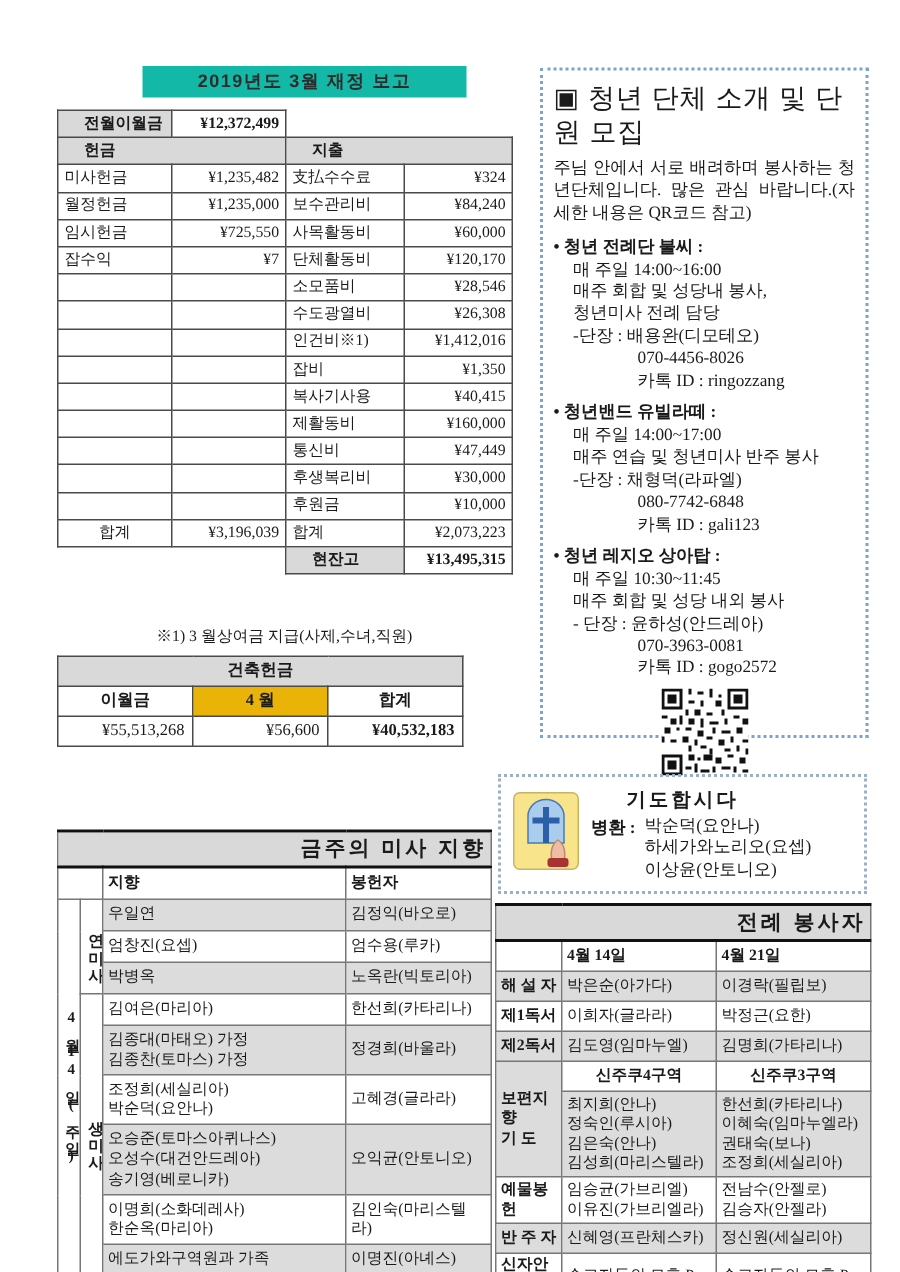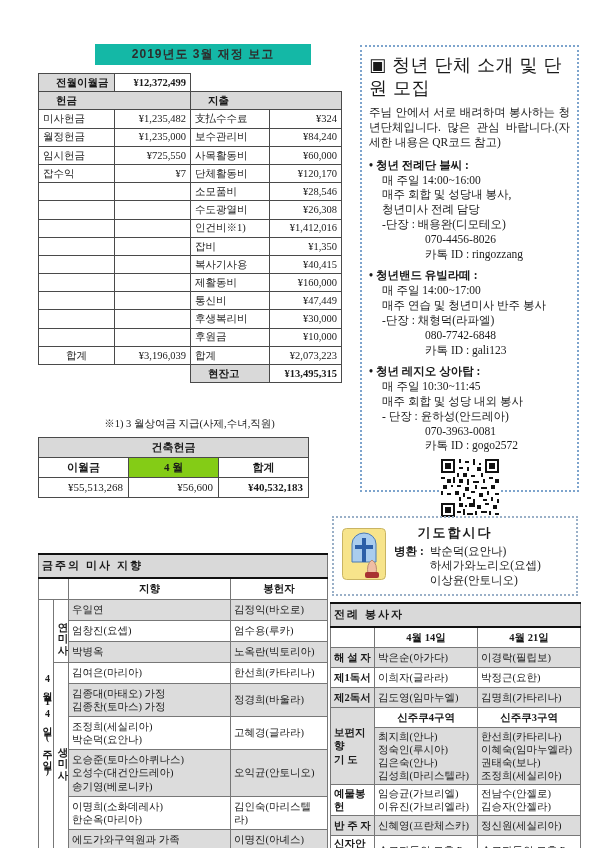--- a/index.html
+++ b/index.html
@@ -26,22 +26,22 @@
   .bld{position:absolute;left:38px;top:437px;width:270px;font-size:11px;}
   .bld td{border:1px solid #4a4a4a;padding:0 5px;height:19px;line-height:1.1;}
   .bld .hdr{background:#d9d9d9;text-align:center;font-weight:bold;}
   .bld .num{text-align:right;}
   .bld .b{font-weight:bold;}
 
   
   .btab{font-size:10.5px;border-bottom:2px solid #111;}
   .btab td{border:1px solid #777;padding:1px 3px;line-height:1.25;overflow:hidden;}
   .btab .band{background:#d9d9d9;border-top:2px solid #111;border-bottom:2px solid #111;
-    text-align:left;font-weight:bold;font-size:11px;letter-spacing:2px;height:20px;}
-  .btab .colhdr{text-align:center;font-weight:bold;}
+    text-align:right;font-weight:bold;font-size:14px;letter-spacing:2px;height:20px;}
+  .btab .colhdr{font-weight:bold;}
   .btab .gray{background:#dcdcdc;}
   .btab .pre{white-space:pre-line;}
   .btab .ctr{text-align:center;}
   .btab .b{font-weight:bold;}
   .vt{writing-mode:vertical-rl;text-orientation:upright;margin:0 auto;letter-spacing:1px;line-height:1;}
 
   .mass{position:absolute;left:38px;top:553px;width:289px;}
   .mass .h1 td{height:18px;} .mass .h2 td{height:30px;} .mass .h3 td{height:44px;}
   .mass .datecell{font-weight:bold;font-size:10px;}
 
@@ -191,21 +191,21 @@
         <col style="width:90px">
         <col style="width:90px">
         <col style="width:90px">
       </colgroup>
     <tbody>
         <tr>
       <td class="hdr" colspan="3">건축헌금</td>
     </tr>
     <tr>
       <td class="hdr" style="background:#fff">이월금</td>
-      <td class="hdr" style="background:#84cc16">4 월</td>
+      <td class="hdr" style="background:#eab308">4 월</td>
       <td class="hdr" style="background:#fff">합계</td>
     </tr>
     <tr>
       <td class="num">¥55,513,268</td>
       <td class="num">¥56,600</td>
       <td class="num b">¥40,532,183</td>
     </tr>
   </tbody>
     </table>
 

